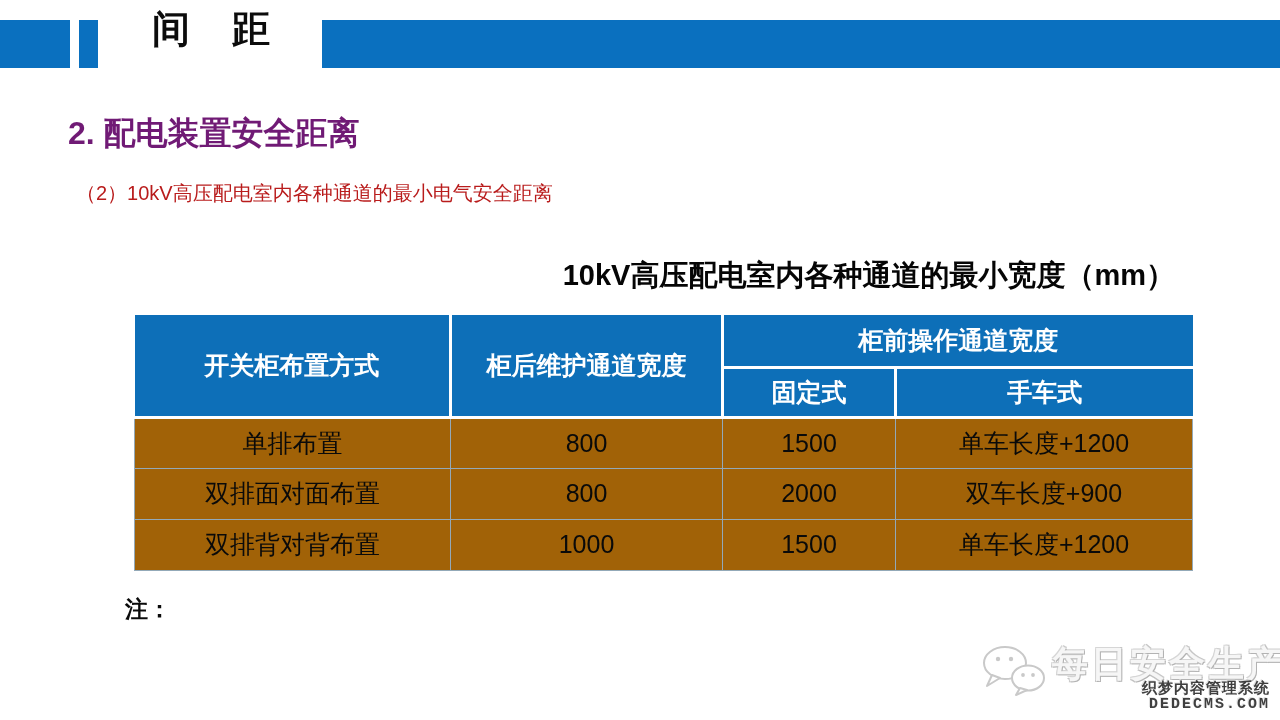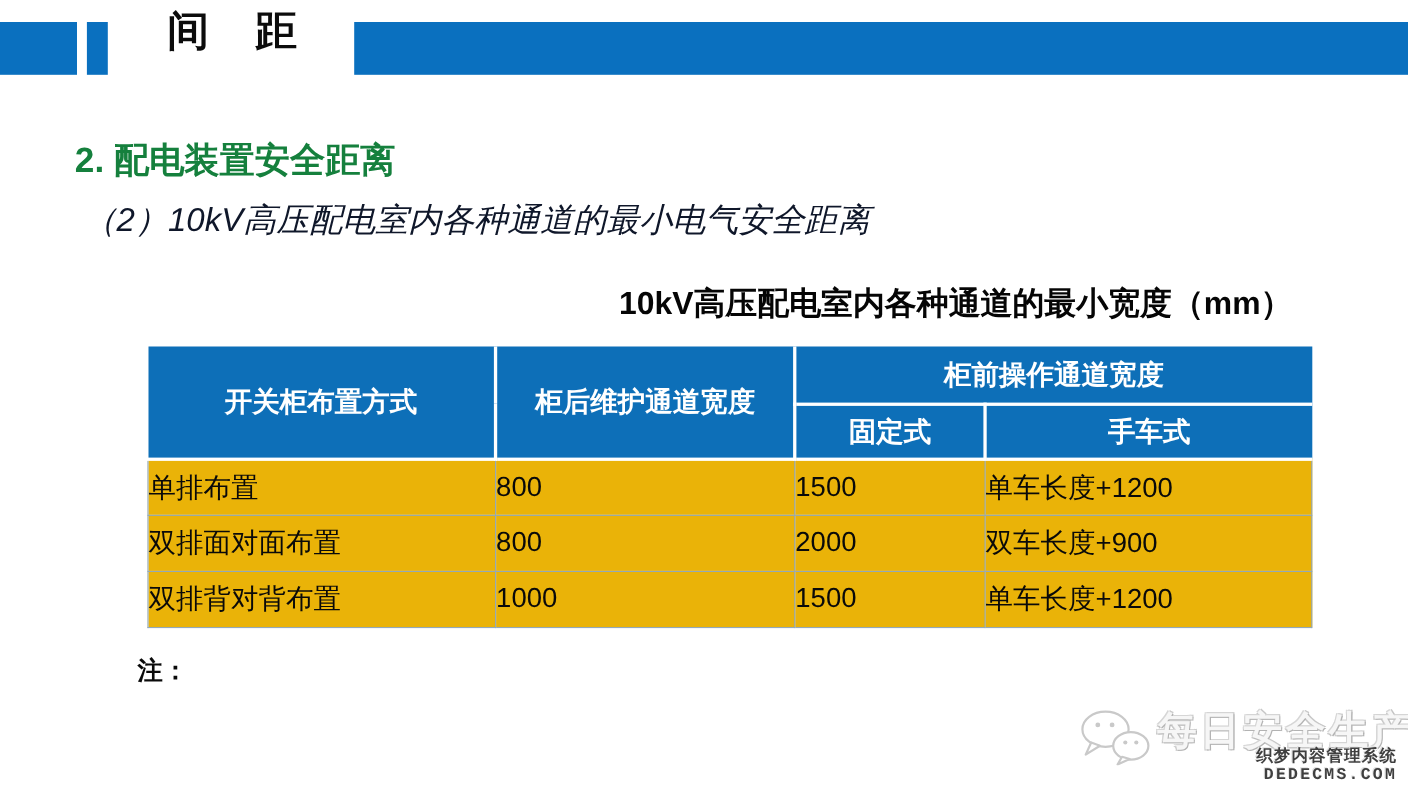--- a/index.html
+++ b/index.html
@@ -19,26 +19,26 @@
   .bar-tick  { left:79px; top:20px; width:19px; height:48px; }
   .bar-right { left:322px; top:20px; width:958px; height:48px; }
   .header-title {
     position:absolute; left:152px; top:3px;
     font-size:38px; font-weight:bold; color:#0c0c0c;
     line-height:52px; letter-spacing:2px; white-space:pre;
   }
 
   
   .heading {
-    position:absolute; left:68px; top:124px;
-    font-size:32px; font-weight:bold; color:#15803d;
+    position:absolute; left:68px; top:112px;
+    font-size:32px; font-weight:bold; color:#701a75;
   }
   .subheading {
     position:absolute; left:76px; top:180px;
-    font-size:30px; font-weight:normal; color:#0f172a;font-style:italic;
+    font-size:20px; font-weight:normal; color:#b91c1c;
   }
   .table-title {
     position:absolute; left:117px; top:256px; width:1058px;
     text-align:right; font-size:29px; font-weight:bold; color:#050505;
   }
 
   
   table.spec {
     position:absolute; left:134px; top:315px; width:1058px;
     border-collapse:collapse; table-layout:fixed;
@@ -47,22 +47,22 @@
     background:#0d6fb8; color:#ffffff; font-weight:bold;
     font-size:25px; text-align:center; vertical-align:middle;
     border:3px solid #ffffff;
   }
   table.spec thead tr.group-row  { height:52px; }
   table.spec thead tr.sub-row    { height:50px; }
   table.spec thead .edge-l { border-left:none; }
   table.spec thead .edge-r { border-right:none; }
   table.spec thead .edge-t { border-top:none; }
   table.spec tbody td {
-    background:#eab308; color:#0a0a0a;
-    font-size:25px; vertical-align:middle;
+    background:#a16207; color:#0a0a0a;
+    font-size:25px; text-align:center; vertical-align:middle;
     height:51px; border:1px solid #93a9b8;
   }
 
   
   .notes {
     position:absolute; left:125px; top:595px;
     display:flex;
     font-family:"Liberation Serif","DejaVu Serif",serif;
     font-size:23px; line-height:30px; color:#0a0a0a;
   }

